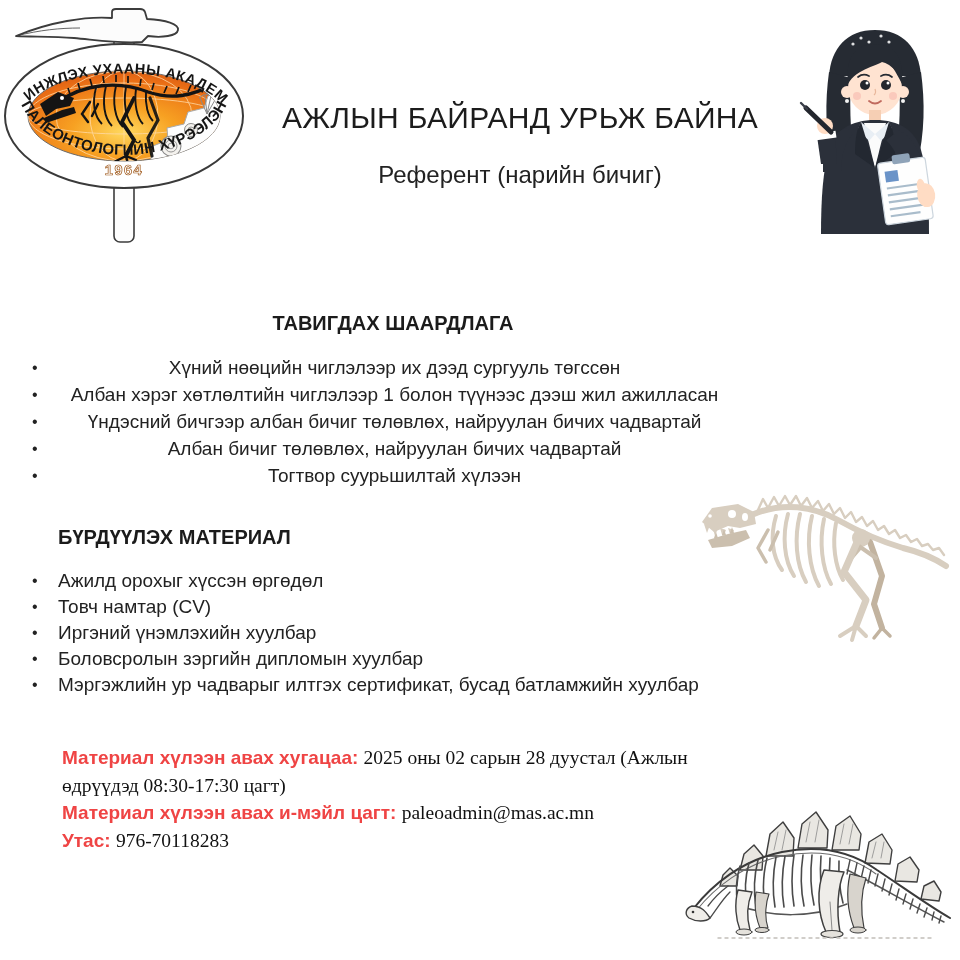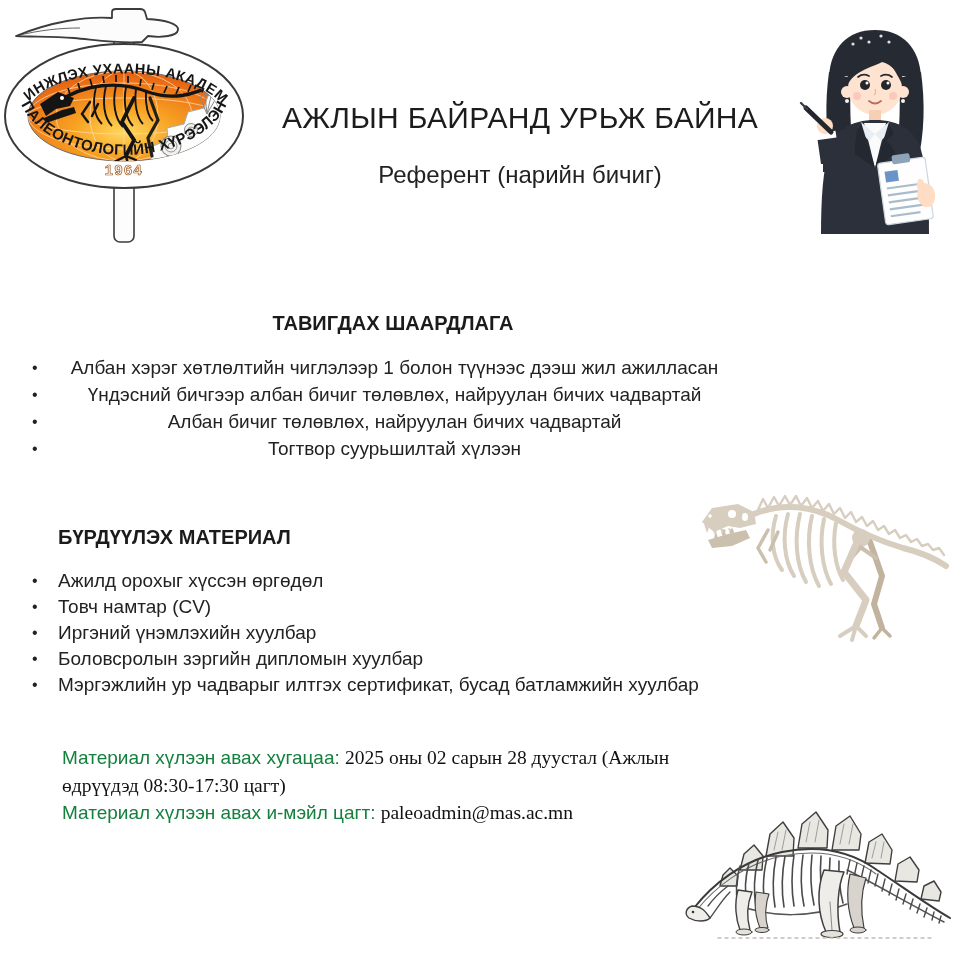--- a/index.html
+++ b/index.html
@@ -20,21 +20,21 @@
   .sec-1 h2{margin:0 0 0 12px;font-size:20px;font-weight:700;color:#1b1b1b;}
   .sec-2 h2{margin:8px 0 0 28px;font-size:20px;font-weight:700;color:#1b1b1b;}
   .section ul{list-style:none;margin:19px 0 0 0;padding:0;}
   .section li{position:relative;font-size:19px;line-height:27px;color:#222;}
   .sec-1 li{padding-left:15px;}
   .sec-2 li{padding-left:28px;line-height:26px;}
   .section li::before{content:"•";position:absolute;left:2px;top:0;font-size:16px;color:#222;}
   
   .contact{position:absolute;left:62px;top:744px;width:644px;font-size:19px;line-height:27.5px;}
   .contact p{margin:0;}
-  .cl{font-weight:400;color:#15803d;}
+  .cl{font-weight:700;color:#ef4444;}
   .cv{font-family:"Liberation Serif","DejaVu Serif",serif;font-size:19.5px;color:#111;}
   
   .trex-wrap{position:absolute;left:698px;top:484px;width:255px;height:170px;}
   .stego-wrap{position:absolute;left:682px;top:790px;width:275px;height:160px;}
   svg{display:block;}
 </style>
 </head>
 <body>
 
 <div class="page">
@@ -193,20 +193,21 @@
         </g>
         <ellipse cx="130" cy="176" rx="9" ry="12" fill="#ffdcc4"></ellipse>
         <ellipse cx="126" cy="166" rx="4" ry="7" fill="#ffdcc4"></ellipse>
       </g>
     </svg>
   </div>
 
   <div class="section sec-1">
     <h2>ТАВИГДАХ ШААРДЛАГА</h2>
     <ul>
+      <li>Хүний нөөцийн чиглэлээр их дээд сургууль төгссөн</li>
       <li>Албан хэрэг хөтлөлтийн чиглэлээр 1 болон түүнээс дээш жил ажилласан</li>
       <li>Үндэсний бичгээр албан бичиг төлөвлөх, найруулан бичих чадвартай</li>
       <li>Албан бичиг төлөвлөх, найруулан бичих чадвартай</li>
       <li>Тогтвор суурьшилтай хүлээн</li>
     </ul>
   </div>
 
   <div class="section sec-2">
     <h2>БҮРДҮҮЛЭХ МАТЕРИАЛ</h2>
     <ul>
@@ -219,20 +220,24 @@
   </div>
 
   <div class="contact">
     <p>
       <span class="cl">Материал хүлээн авах хугацаа:</span>
       <span class="cv">2025 оны 02 сарын 28 дуустал (Ажлын өдрүүдэд 08:30-17:30 цагт)</span>
     </p>
     <p>
       <span class="cl">Материал хүлээн авах  и-мэйл цагт:</span>
       <span class="cv">paleoadmin@mas.ac.mn</span>
+    </p>
+    <p>
+      <span class="cl">Утас:</span>
+      <span class="cv">976-70118283</span>
     </p>
   </div>
 
   <div class="trex-wrap">
     <svg width="255" height="170" viewBox="0 0 255 170">
       <g stroke-linecap="round" stroke-linejoin="round">
 
         <g>
           <path d="M4 38 L14 24 L40 20 L56 28 L58 40 L42 44 L30 42 L16 48 Z" fill="#d8cec0"></path>
           <circle cx="34" cy="30" r="4" fill="#ffffff"></circle>

